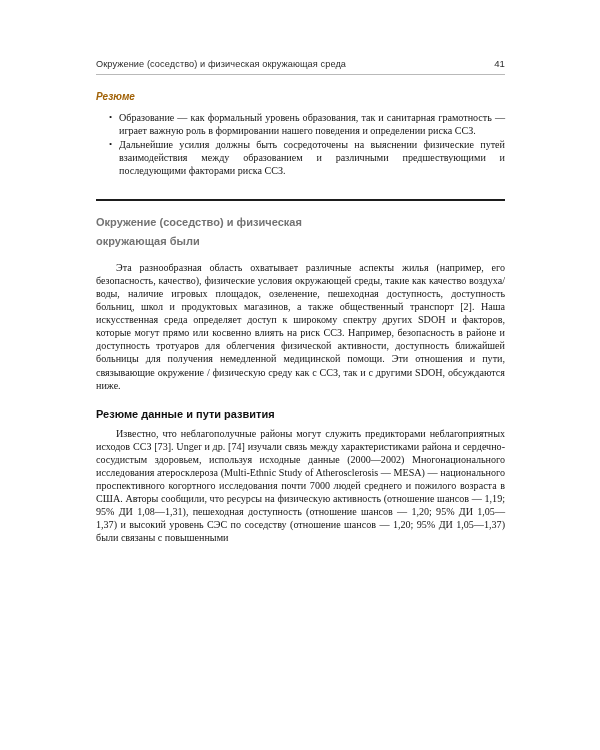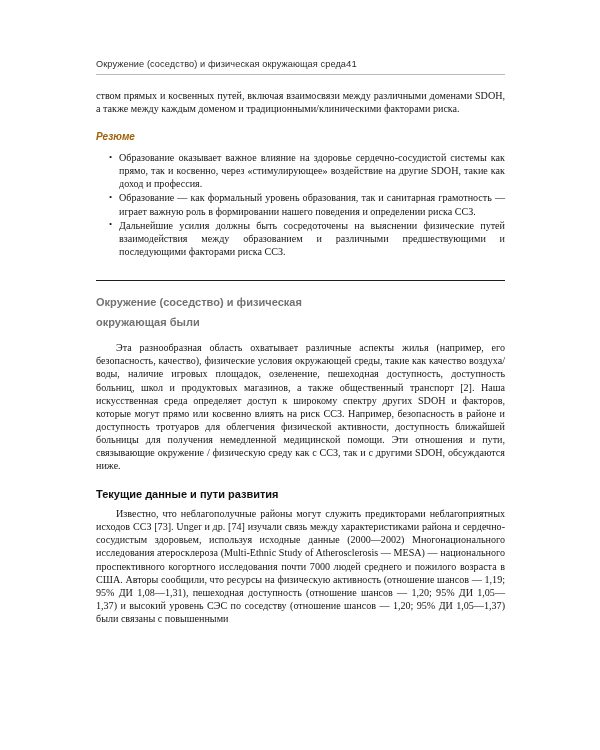--- a/index.html
+++ b/index.html
@@ -28,20 +28,21 @@
     position: absolute;
     left: 96px;
     top: 58px;
     width: 409px;
   }
 
   
   .runhead {
     display: flex;
     align-items: baseline;
+    justify-content: space-between;
     font-family: "Liberation Sans", "DejaVu Sans", sans-serif;
     font-size: 9.2px;
     letter-spacing: 0.01em;
     color: #2b2b2b;
     padding-bottom: 5px;
   }
   .runhead-title { white-space: nowrap; }
   .runhead-page {
     font-size: 9.6px;
     color: #2b2b2b;
@@ -132,36 +133,34 @@
 
 <div class="page">
   <div class="content">
 
     <div class="runhead">
       <span class="runhead-title">Окружение (соседство) и физическая окружающая среда</span>
       <span class="runhead-page">41</span>
     </div>
     <div class="runhead-rule"></div>
 
-    <p class="body">ством прямых и косвенных путей, включая взаимосвязи между различными доменами SDOH, а также между каждым доменом и традиционными/клиническими факторами риска.</p>
 
     <h2 class="subhead">Резюме</h2>
 
     <ul class="bullets">
-      <li>Образование оказывает важное влияние на здоровье сердечно-сосудистой системы как прямо, так и косвенно, через «стимулирующее» воздействие на другие SDOH, такие как доход и профессия.</li>
       <li>Образование — как формальный уровень образования, так и санитарная грамотность — играет важную роль в формировании нашего поведения и определении риска ССЗ.</li>
       <li>Дальнейшие усилия должны быть сосредоточены на выяснении физические путей взаимодействия между образованием и различными предшествующими и последующими факторами риска ССЗ.</li>
     </ul>
 
     <div class="section-block">
       <div class="section-rule"></div>
       <h1 class="section-title">
         <span class="line">Окружение (соседство) и физическая</span>
         <span class="line">окружающая были</span>
       </h1>
       <p class="body indent">Эта разнообразная область охватывает различные аспекты жилья (например, его безопасность, качество), физические условия окружающей среды, такие как качество воздуха/воды, наличие игровых площадок, озеленение, пешеходная доступность, доступность больниц, школ и продуктовых магазинов, а также общественный транспорт [2]. Наша искусственная среда определяет доступ к широкому спектру других SDOH и факторов, которые могут прямо или косвенно влиять на риск ССЗ. Например, безопасность в районе и доступность тротуаров для облегчения физической активности, доступность ближайшей больницы для получения немедленной медицинской помощи. Эти отношения и пути, связывающие окружение / физическую среду как с ССЗ, так и с другими SDOH, обсуждаются ниже.</p>
     </div>
 
-    <h3 class="subsubhead">Текущие данные и пути развития</h3>
+    <h3 class="subsubhead">Резюме данные и пути развития</h3>
     <p class="body indent">Известно, что неблагополучные районы могут служить предикторами неблагоприятных исходов ССЗ [73]. Unger и др. [74] изучали связь между характеристиками района и сердечно-сосудистым здоровьем, используя исходные данные (2000—2002) Многонационального исследования атеросклероза (Multi-Ethnic Study of Atherosclerosis — MESA) — национального проспективного когортного исследования почти 7000 людей среднего и пожилого возраста в США. Авторы сообщили, что ресурсы на физическую активность (отношение шансов — 1,19; 95% ДИ 1,08—1,31), пешеходная доступность (отношение шансов — 1,20; 95% ДИ 1,05—1,37) и высокий уровень СЭС по соседству (отношение шансов — 1,20; 95% ДИ 1,05—1,37) были связаны с повышенными</p>
 
   </div>
 </div>
 
 </body></html>

